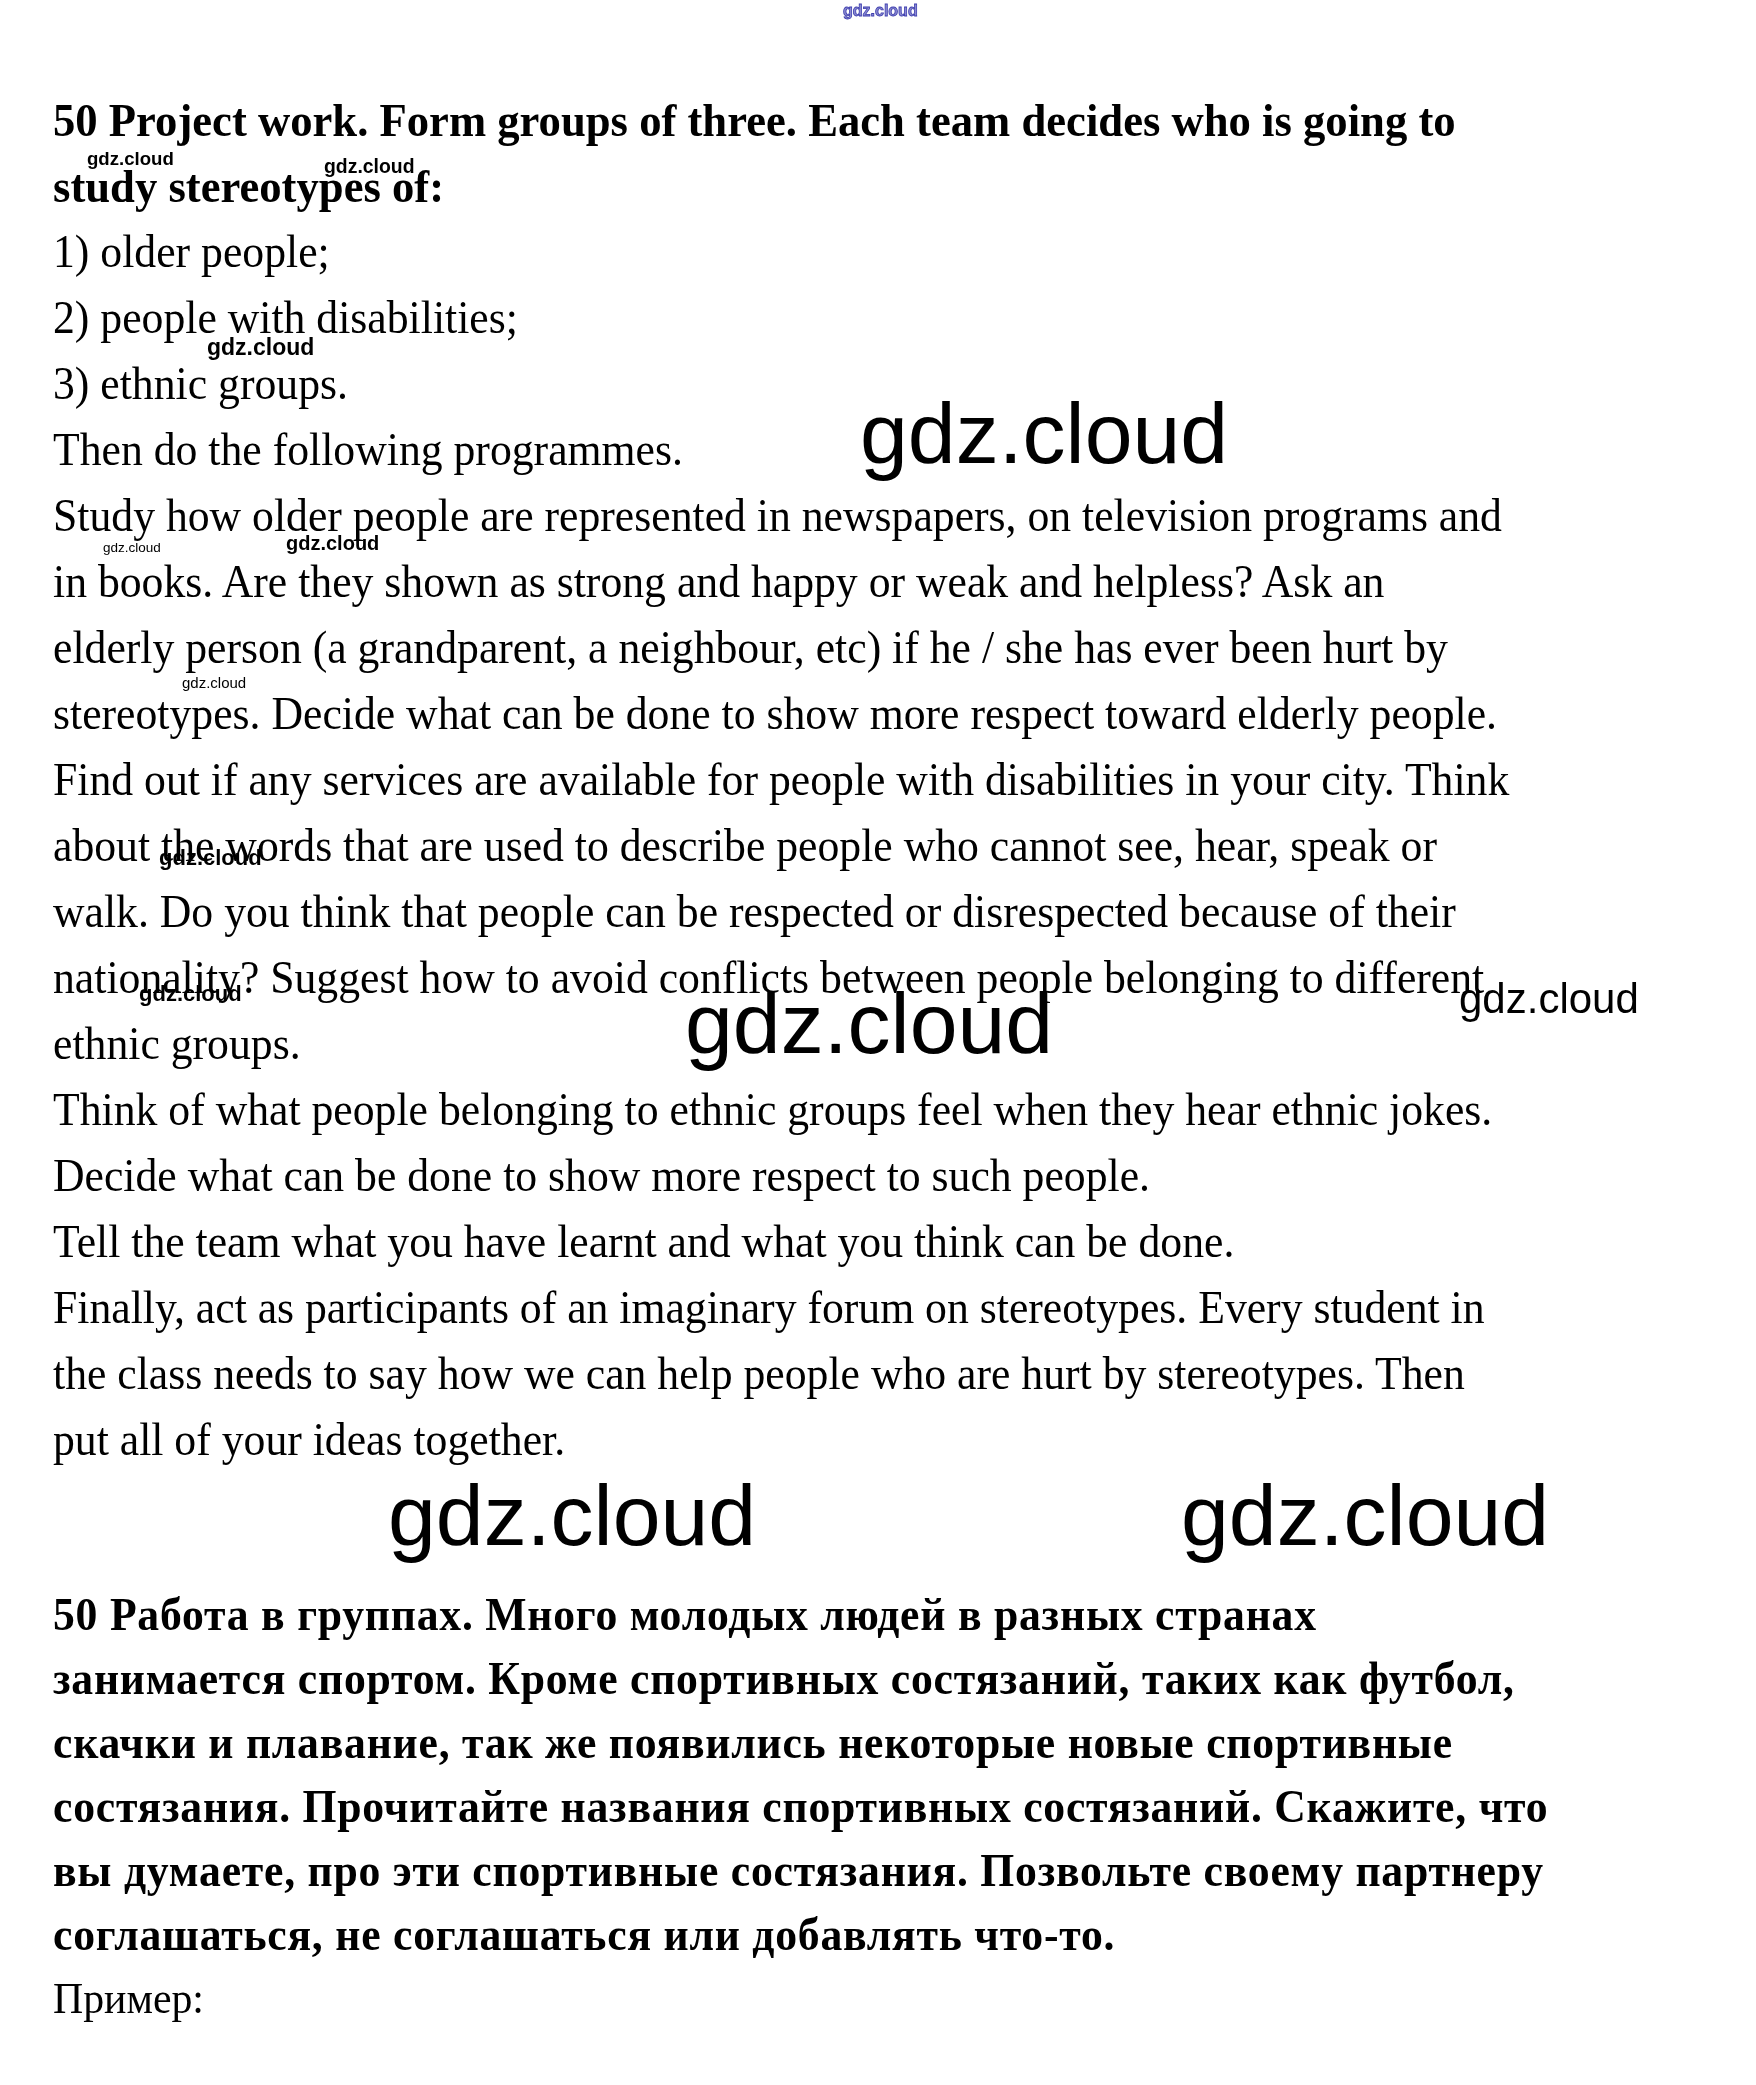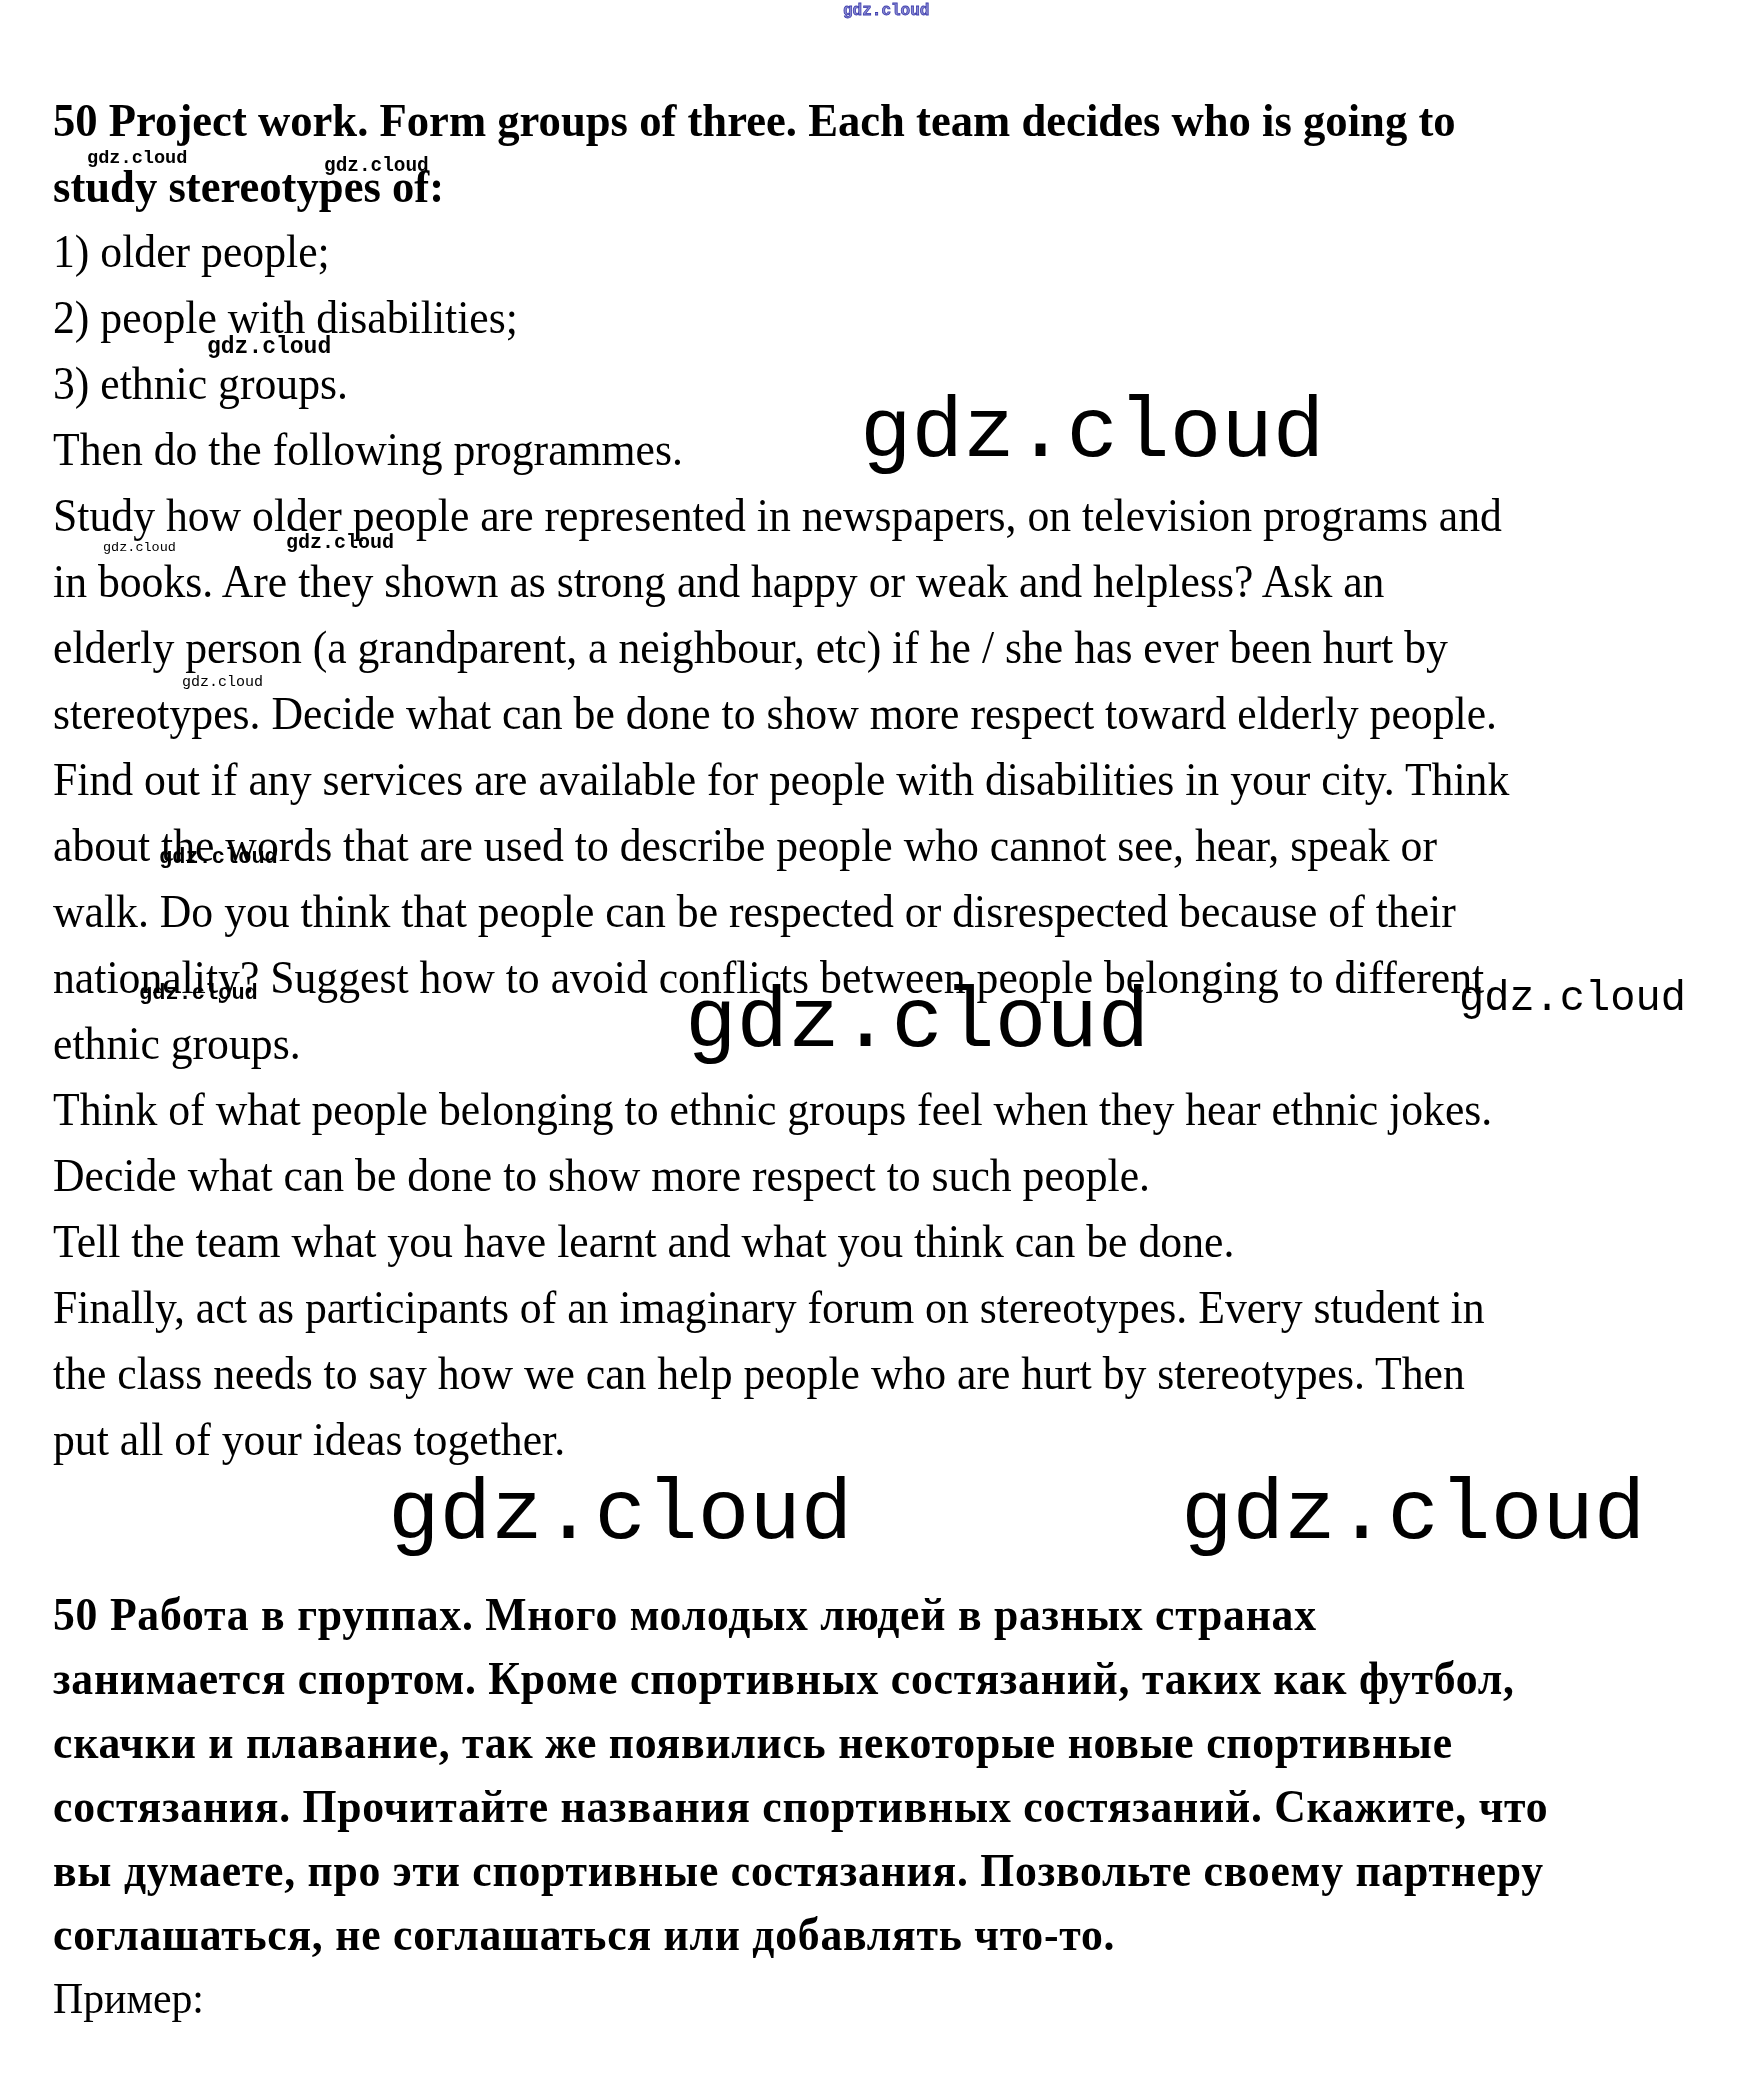--- a/index.html
+++ b/index.html
@@ -37,21 +37,21 @@
     letter-spacing: 0.8px;
   }
   .ru-block .regular-line {
     font-weight: normal;
     letter-spacing: 0;
     font-size: 44px;
   }
   
   .wm {
     position: absolute;
-    font-family: Liberation Mono, monospace;
+    font-family: Liberation Sans, sans-serif;
     color: #000000;
     white-space: nowrap;
     line-height: 1;
   }
   .wm-top {
     left: 843px; top: 2.5px;
     font-size: 16px; font-weight: bold;
     color: #8a8ad0;
     -webkit-text-stroke: 0.8px #3c3cae;
   }

